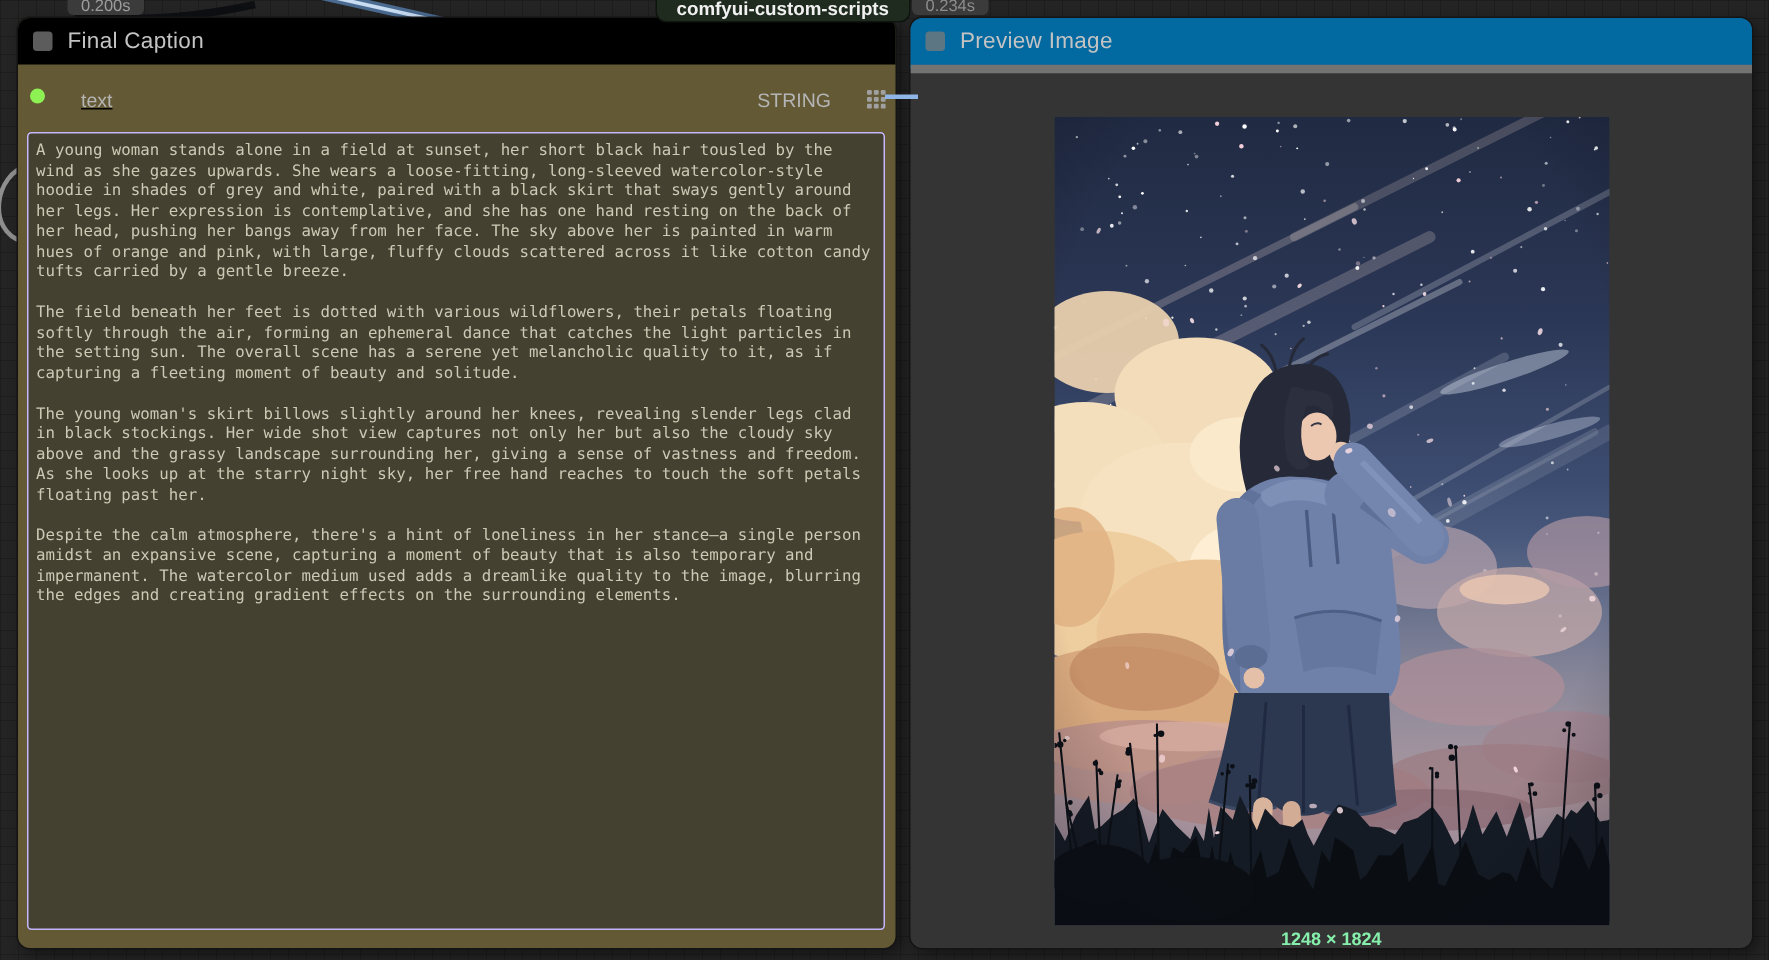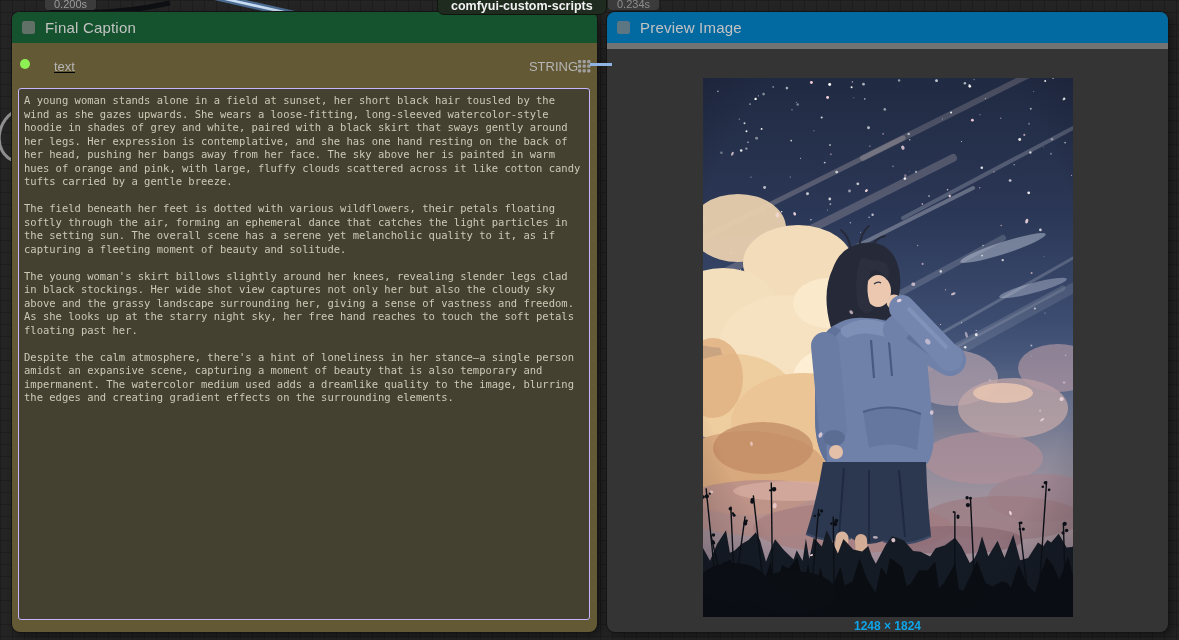--- a/index.html
+++ b/index.html
@@ -19,48 +19,48 @@
   .badge-left{left:45px;top:-8px;height:18px;line-height:24px;padding:0 9px;border-radius:4px;background:#3b3b3b;color:#9c9c9c;}
   .badge-right{left:608px;top:-8px;height:18px;line-height:24px;padding:0 9px;border-radius:4px;background:#3b3b3b;color:#8d8d8d;}
   .badge-pack{left:437px;top:-7px;height:20px;line-height:25px;padding:0 13px;border-radius:7px;background:#1f2b1f;border:1px solid #0e140e;color:#f1f1f1;font-size:12.5px;font-weight:700;}
 
   .node{position:absolute;top:12px;height:620px;border-radius:8px;z-index:2;
         box-shadow:0 0 0 1px #141414, 4px 4px 10px rgba(0,0,0,.45);}
   .node-caption{left:12px;width:585px;background:#635935;}
   .node-preview{left:607px;width:561px;background:#343434;}
 
   .node-title{height:31px;border-radius:8px 8px 0 0;display:flex;align-items:center;padding:0 10px;gap:10px;}
-  .node-caption .node-title{background:#14532d;}
+  .node-caption .node-title{background:#000000;}
   .node-preview .node-title{background:#0369a1;border-bottom:6px solid #737373;}
   .collapse-box{width:13px;height:13px;border-radius:2.5px;background:#7b7b7b;opacity:.75;flex:0 0 auto;}
   .title-text{font-size:15px;color:#c3c3c3;letter-spacing:.2px;}
 
   .slot-row{position:absolute;left:0;right:0;top:43px;height:22px;display:flex;align-items:center;justify-content:space-between;}
   .slot-in{display:flex;align-items:flex-start;gap:24px;text-decoration:underline;}
-  .slot-out{display:flex;align-items:center;gap:0;margin-left:28px;}
+  .slot-out{display:flex;align-items:center;gap:24px;margin-left:28px;}
   .node-caption .slot-row{padding:0 6px 0 8px;}
   .node-preview .slot-row{padding:0 8px 0 4px;}
   .dot{width:10px;height:10px;border-radius:50%;flex:0 0 auto;}
   .dot-green{background:#8df053;}
   .dot-blue{background:#6593d6;}
   .slot-label{font-size:13px;color:#b5b5b5;}
   .grid-icon{width:13px;height:13px;display:block;}
 
   .textarea{
     position:absolute;left:6px;top:76px;width:572px;height:532px;box-sizing:border-box;
     background:#444130;border:1px solid #c4b5fd;border-radius:3px;
     padding:5px;overflow:hidden;
     font-family:"DejaVu Sans Mono", monospace;font-size:10.5px;line-height:13.5px;
     color:#ccc9b5;white-space:pre-wrap;word-wrap:break-word;
   }
 
   .preview-wrap{position:absolute;left:96px;top:66px;width:370px;height:539px;}
   .preview-art{display:block;width:370px;height:539px;}
   .dim-label{position:absolute;left:0;right:0;top:607px;text-align:center;
-             font-size:12px;font-weight:600;color:#0ea5e9;}
+             font-size:12px;font-weight:600;color:#86efac;}
 </style>
 </head>
 <body>
 
 <div class="stage">
 
   <svg class="wires-under" width="1179" height="640" viewBox="0 0 1179 640">
     <path d="M 50 9 Q 100 18 170 3" stroke="#0d0f12" stroke-width="5" fill="none"></path>
     <path d="M 150 -18 L 310 18" stroke="#4a6a90" stroke-width="7" fill="none"></path>
     <path d="M 150 -18 L 310 18" stroke="#c8dcf2" stroke-width="2.5" fill="none"></path>

